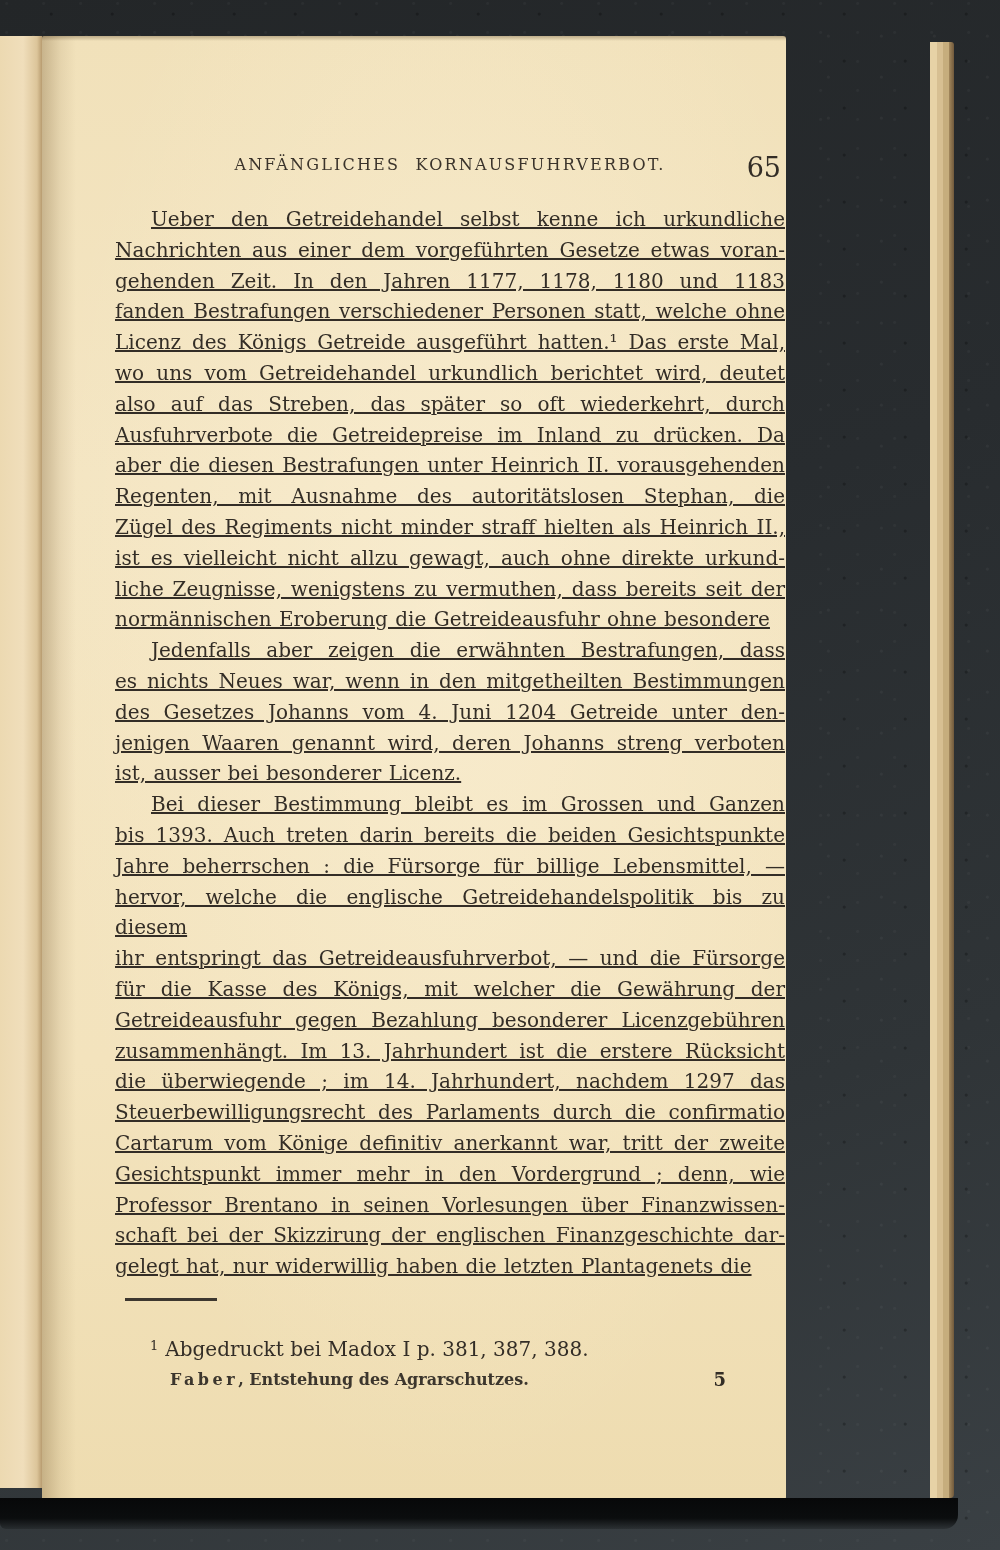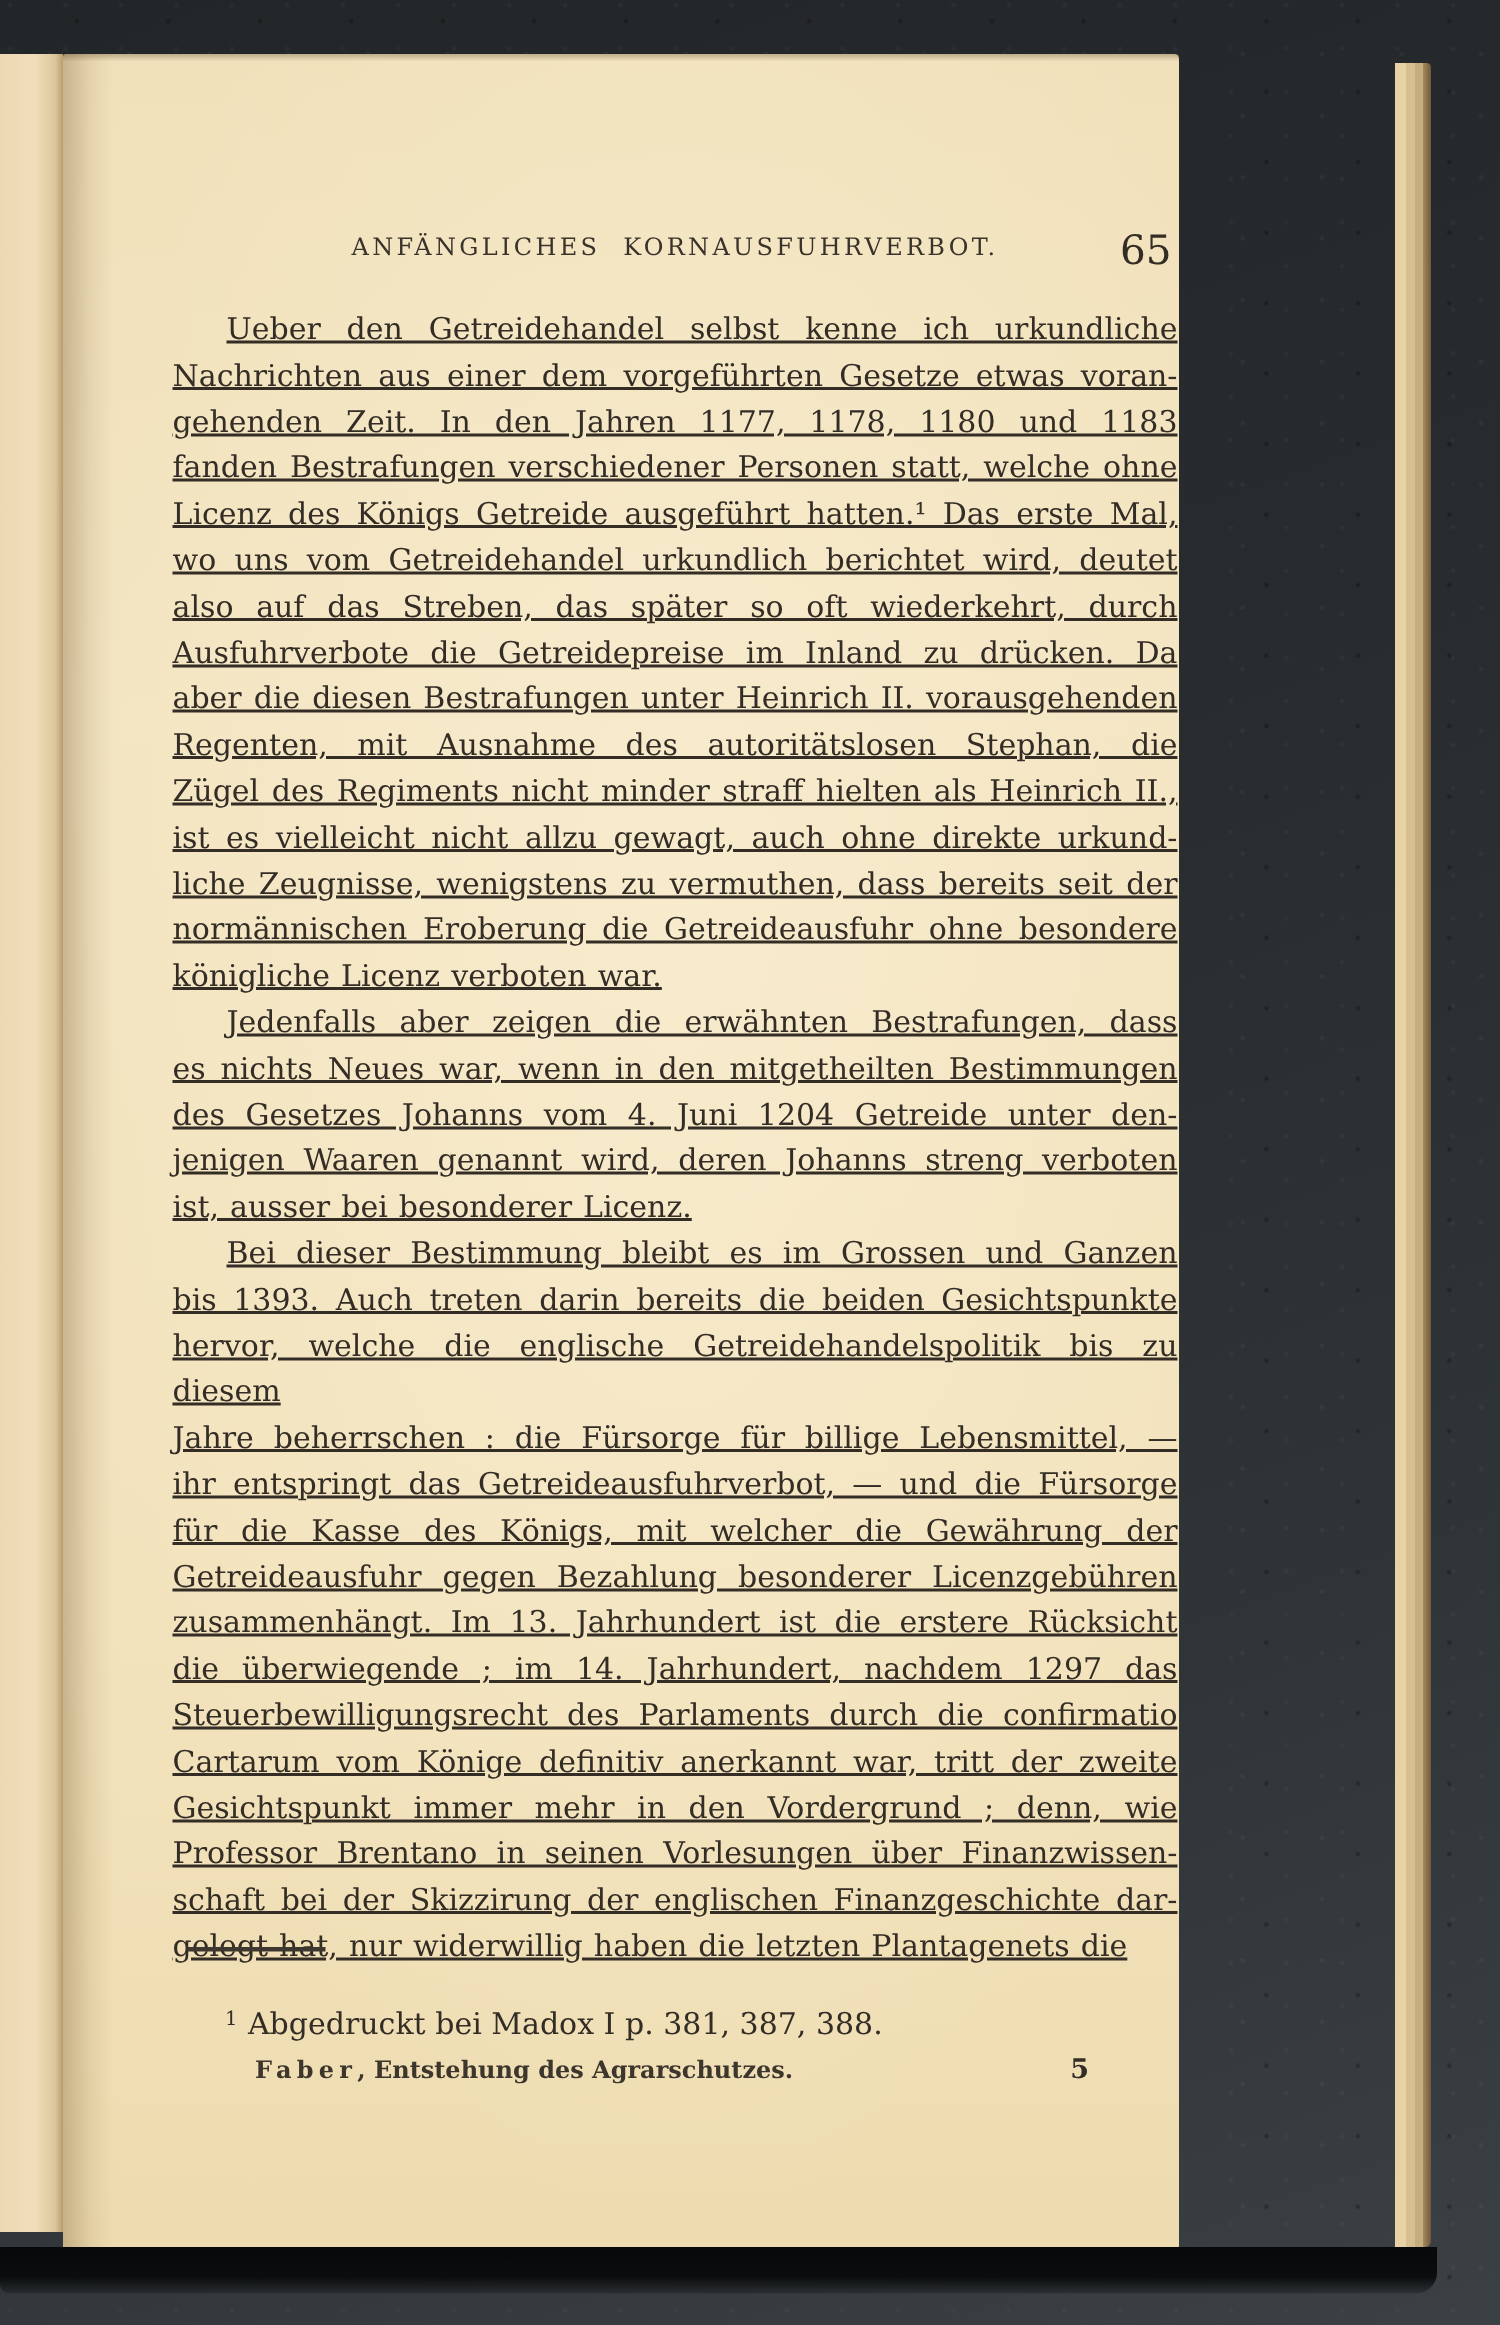--- a/index.html
+++ b/index.html
@@ -113,34 +113,33 @@
         <div class="tline">Licenz des Königs Getreide ausgeführt hatten.¹ Das erste Mal,</div>
         <div class="tline">wo uns vom Getreidehandel urkundlich berichtet wird, deutet</div>
         <div class="tline">also auf das Streben, das später so oft wiederkehrt, durch</div>
         <div class="tline">Ausfuhrverbote die Getreidepreise im Inland zu drücken. Da</div>
         <div class="tline">aber die diesen Bestrafungen unter Heinrich II. vorausgehenden</div>
         <div class="tline">Regenten, mit Ausnahme des autoritätslosen Stephan, die</div>
         <div class="tline">Zügel des Regiments nicht minder straff hielten als Heinrich II.,</div>
         <div class="tline">ist es vielleicht nicht allzu gewagt, auch ohne direkte urkund-</div>
         <div class="tline">liche Zeugnisse, wenigstens zu vermuthen, dass bereits seit der</div>
         <div class="tline">normännischen Eroberung die Getreideausfuhr ohne besondere</div>
-        <div class="tline">königliche Licenz verboten war.</div>
       </div>
     <div class="para">
         <div class="tline">Jedenfalls aber zeigen die erwähnten Bestrafungen, dass</div>
         <div class="tline">es nichts Neues war, wenn in den mitgetheilten Bestimmungen</div>
         <div class="tline">des Gesetzes Johanns vom 4. Juni 1204 Getreide unter den-</div>
         <div class="tline">jenigen Waaren genannt wird, deren Johanns streng verboten</div>
         <div class="tline">ist, ausser bei besonderer Licenz.</div>
       </div>
     <div class="para">
         <div class="tline">Bei dieser Bestimmung bleibt es im Grossen und Ganzen</div>
         <div class="tline">bis 1393. Auch treten darin bereits die beiden Gesichtspunkte</div>
+        <div class="tline">Jahre beherrschen : die Fürsorge für billige Lebensmittel, —</div>
         <div class="tline">hervor, welche die englische Getreidehandelspolitik bis zu diesem</div>
-        <div class="tline">Jahre beherrschen : die Fürsorge für billige Lebensmittel, —</div>
         <div class="tline">ihr entspringt das Getreideausfuhrverbot, — und die Fürsorge</div>
         <div class="tline">für die Kasse des Königs, mit welcher die Gewährung der</div>
         <div class="tline">Getreideausfuhr gegen Bezahlung besonderer Licenzgebühren</div>
         <div class="tline">zusammenhängt. Im 13. Jahrhundert ist die erstere Rücksicht</div>
         <div class="tline">die überwiegende ; im 14. Jahrhundert, nachdem 1297 das</div>
         <div class="tline">Steuerbewilligungsrecht des Parlaments durch die confirmatio</div>
         <div class="tline">Cartarum vom Könige definitiv anerkannt war, tritt der zweite</div>
         <div class="tline">Gesichtspunkt immer mehr in den Vordergrund ; denn, wie</div>
         <div class="tline">Professor Brentano in seinen Vorlesungen über Finanzwissen-</div>
         <div class="tline">schaft bei der Skizzirung der englischen Finanzgeschichte dar-</div>

